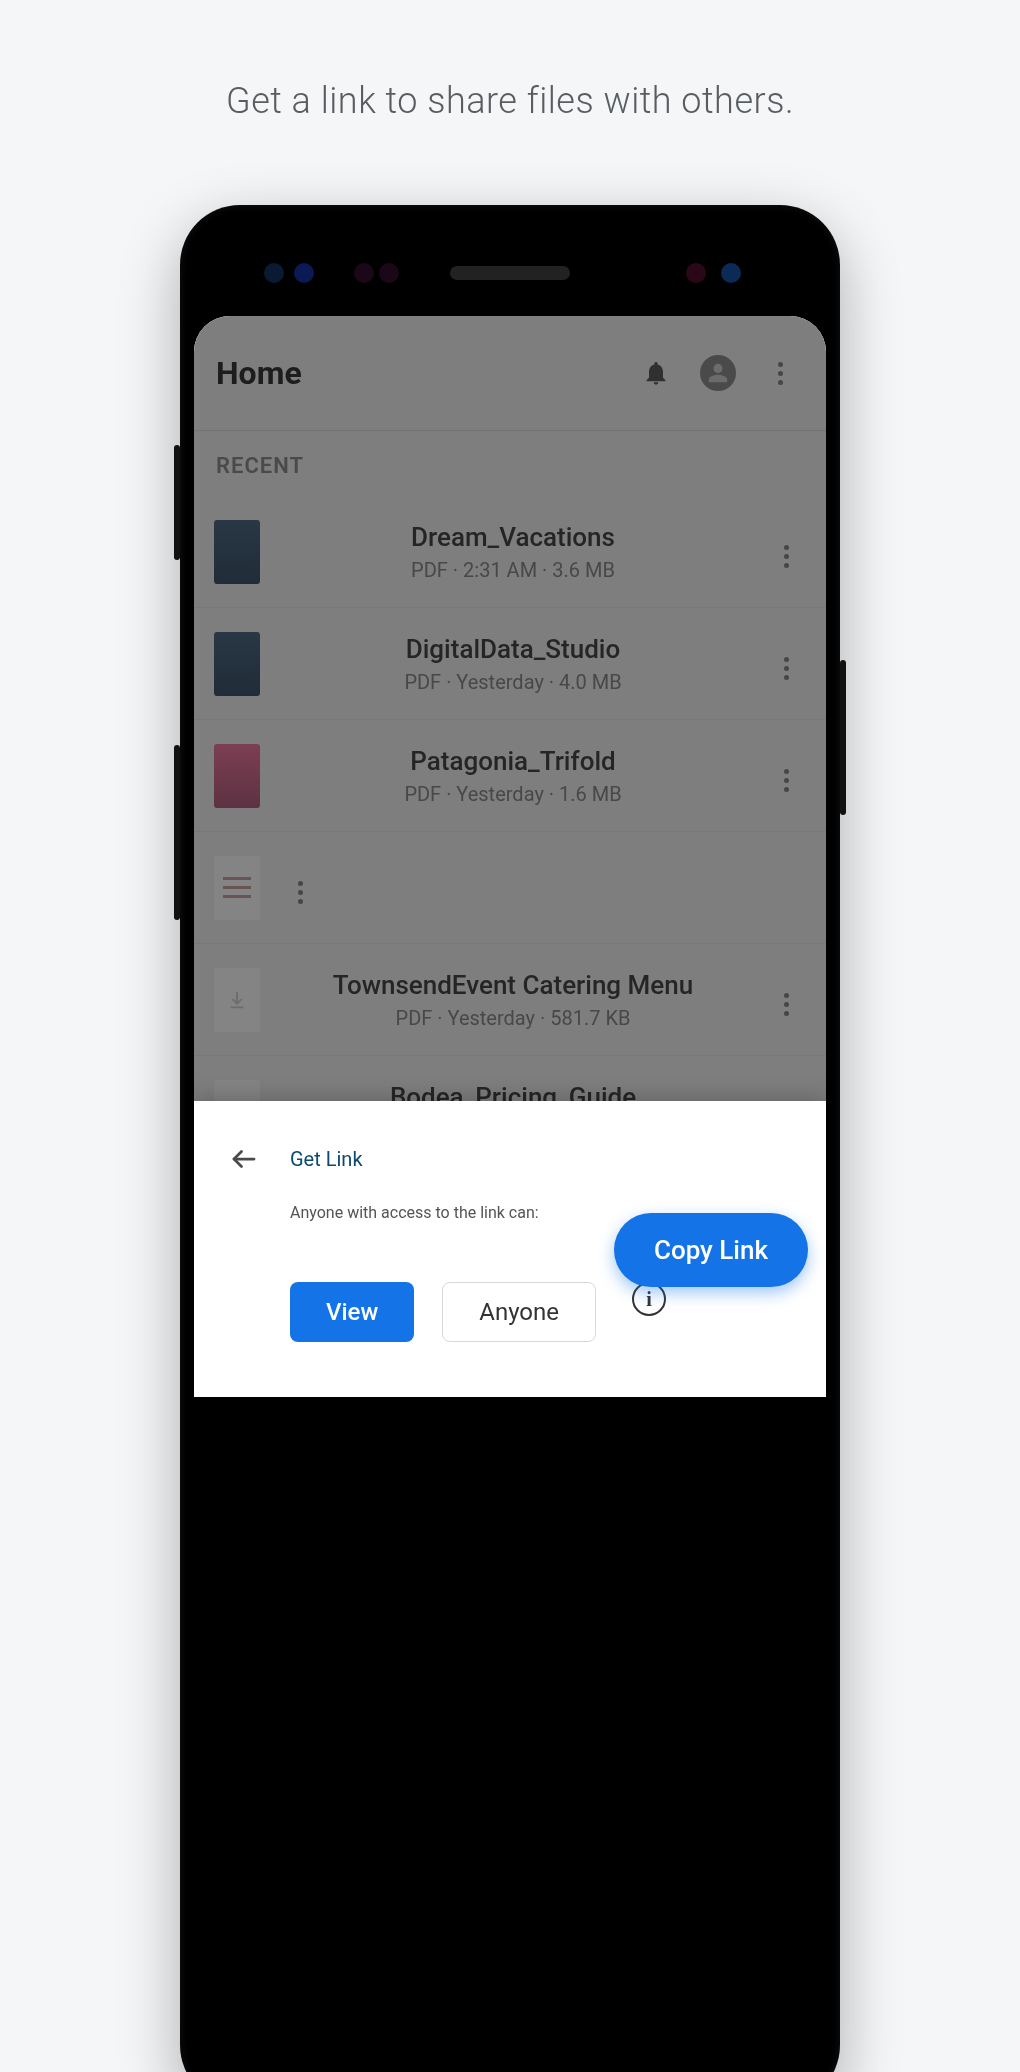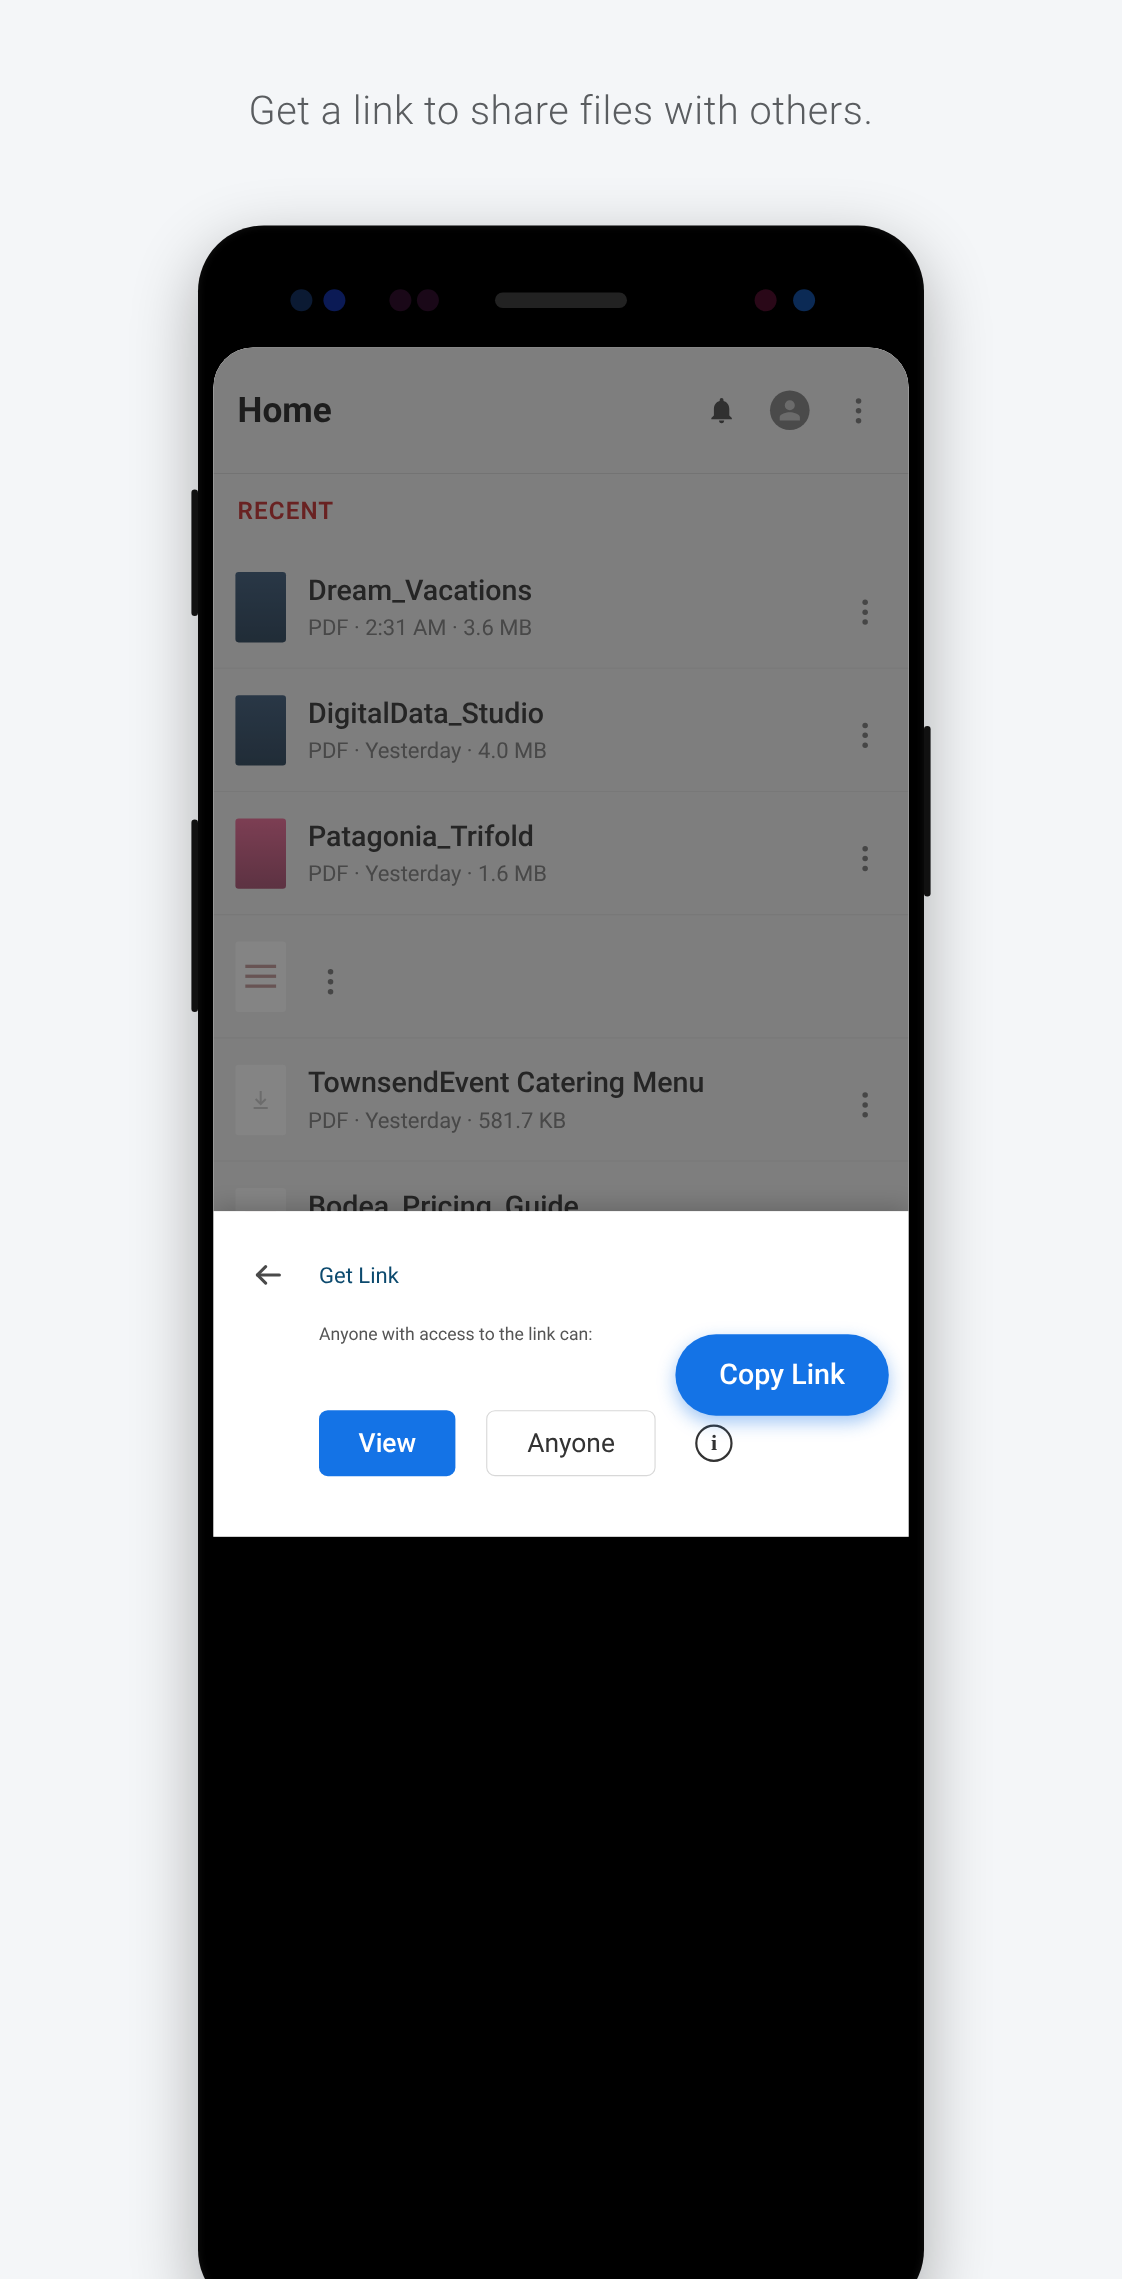--- a/index.html
+++ b/index.html
@@ -101,32 +101,33 @@
   .avatar-circle {
     width:36px; height:36px; border-radius:50%;
     background: #737373;
     display:flex;align-items:center;justify-content:center;
   }
   .avatar-circle svg { fill:#bdbdbd; }
 
   .section-header{
     font-size: 22px;
     letter-spacing: 1px;
-    color:#b91c1c;
+    color:#737373;
     font-weight:600;
     padding: 22px 22px 18px;
   }
 
   .file-row{
     display:flex;
     align-items:center;
     padding: 14px 20px;
     border-bottom: 1px solid rgba(0,0,0,0.05);
     gap: 20px;
     min-height: 112px;
+    text-align: center;
   }
   .thumb {
     width: 46px;
     height: 64px;
     border-radius: 3px;
     flex-shrink:0;
     background: linear-gradient(180deg,#2b4a6b,#18324a);
     position:relative;
     overflow:hidden;
   }
@@ -184,21 +185,21 @@
     color:#0c4a6e;
   }
   .sheet-sub{
     font-size: 16px;
     color:#555;
     margin-top: 24px;
     margin-left: 66px;
   }
   .options{
     display:flex;
-    align-items:center;
+    align-items:flex-start;
     gap: 28px;
     margin: 60px 0 0 66px;
   }
   .opt-btn{
     height: 60px;
     padding: 0 36px;
     border-radius: 8px;
     font-size: 24px;
     display:flex;align-items:center;justify-content:center;
     cursor:pointer;

